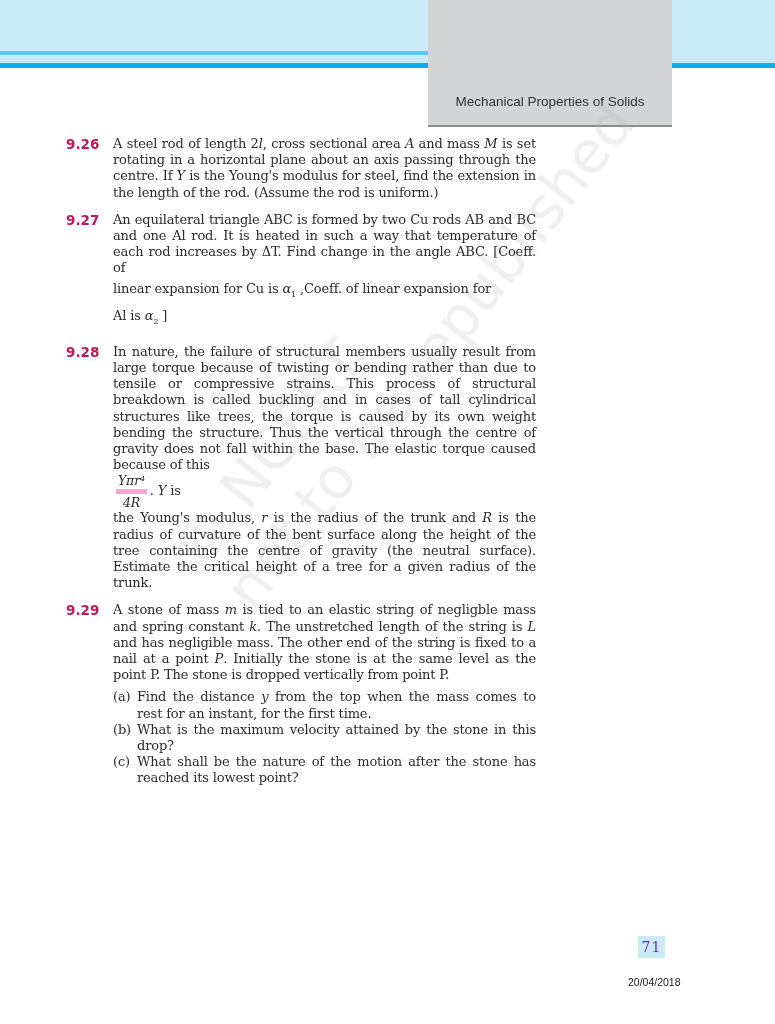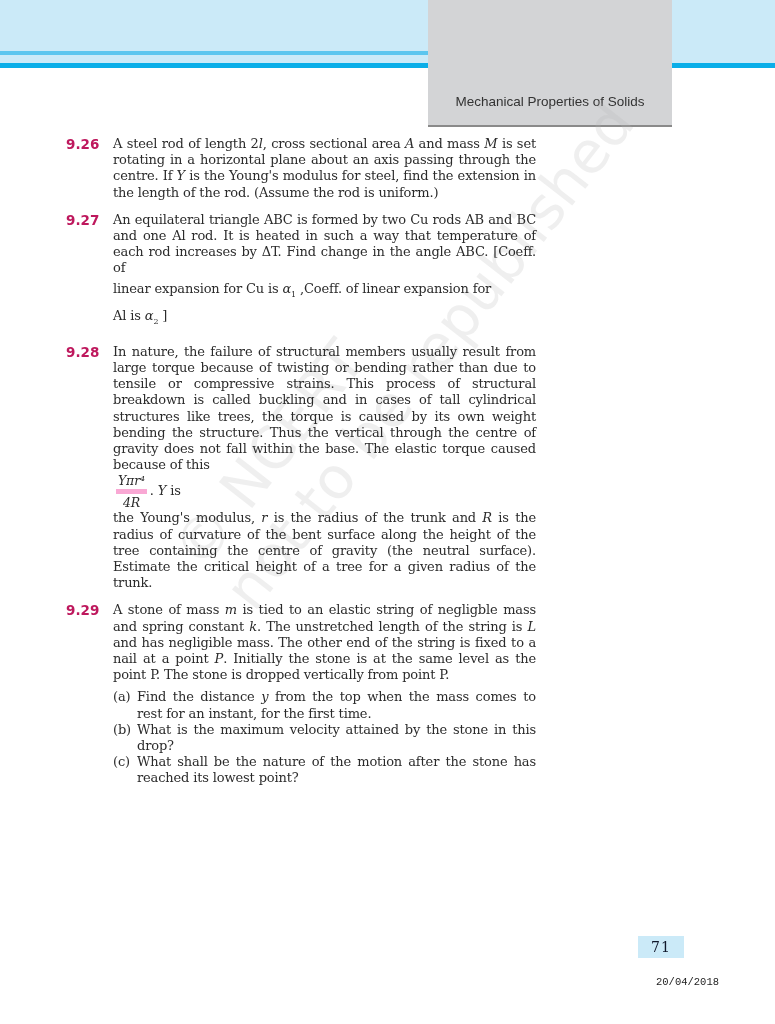--- a/index.html
+++ b/index.html
@@ -40,28 +40,28 @@
     .subs { margin-top: 6px; }
     .sub { position: relative; padding-left: 24px; }
     .sub-label { position: absolute; left: 0; top: 0; }
     .watermark {
       position: absolute; left: 160px; top: 540px;
       transform: rotate(-52deg); transform-origin: left top;
       font-family: "DejaVu Sans", sans-serif; font-size: 58px; line-height: 66px;
       color: rgba(180,180,180,0.22); white-space: nowrap; pointer-events: none;
     }
     .page-num-box {
-      position: absolute; left: 638px; top: 936px; width: 46px; height: 22px;
+      position: absolute; left: 638px; top: 936px; width: 27px; height: 22px;
       background: #cbeaf8; text-align: center; line-height: 22px;
-      font-family: "DejaVu Serif", serif; font-size: 14px; color: #0f172a;
+      font-family: "DejaVu Serif", serif; font-size: 14px; color: #6d28d9;
       letter-spacing: 1px;
     }
     .date {
       position: absolute; left: 628px; top: 976px;
-      font-family: Liberation Mono, monospace; font-size: 10.5px; color: #222; margin-left: 28px;
+      font-family: Liberation Sans, sans-serif; font-size: 10.5px; color: #222;
     }
   </style>
 </head>
 <body>
 
 <div class="top-band"></div>
 <div class="rule-thin"></div>
 <div class="rule-thick"></div>
 <div class="chapter-box">
   <div class="chapter-title">Mechanical Properties of Solids</div>

